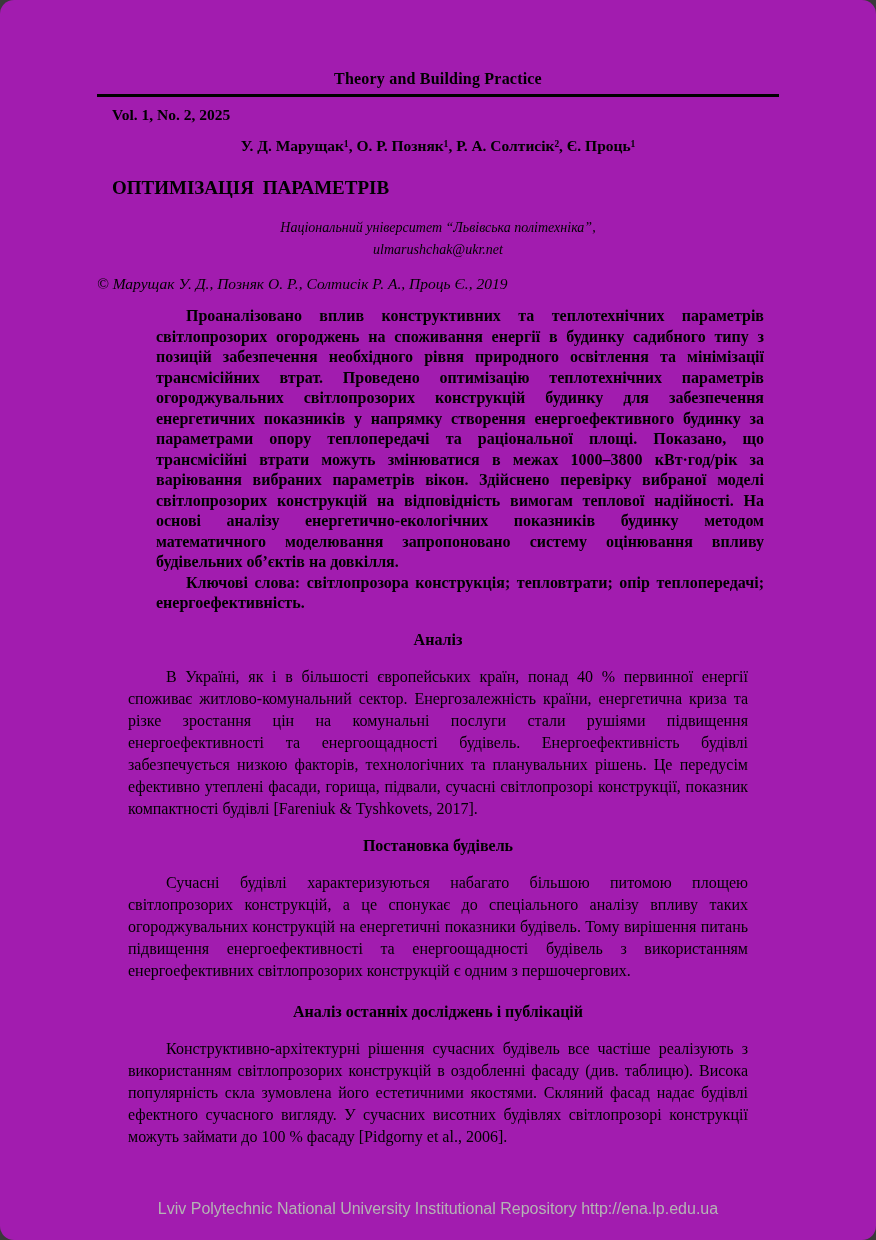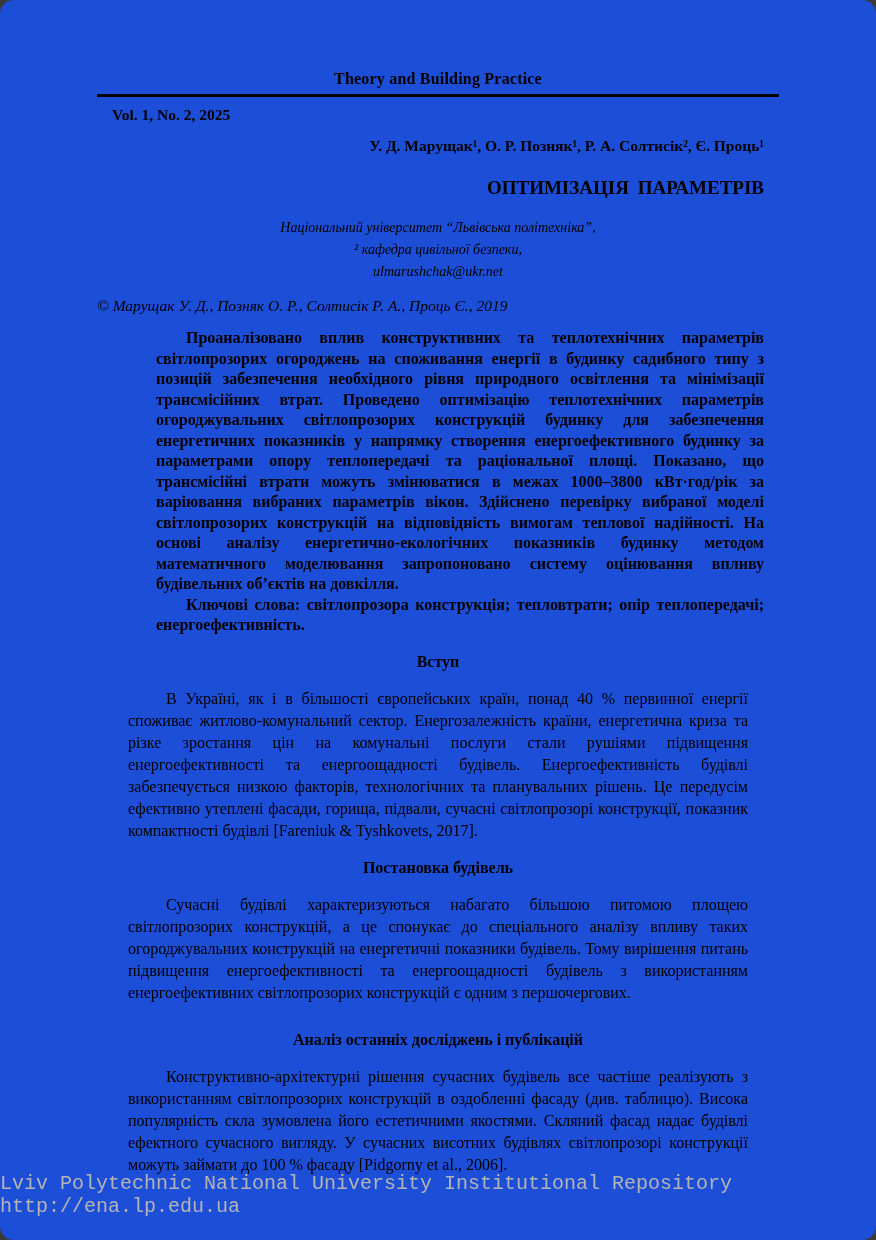--- a/index.html
+++ b/index.html
@@ -6,21 +6,21 @@
   html, body { margin: 0; padding: 0; }
   body {
     background: #3a3a3a;
     font-family: "Liberation Serif", serif;
     color: #000;
   }
   .page {
     width: 876px;
     height: 1240px;
     margin: 0 auto;
-    background: #1d4ed8;
+    background: #a21caf;
     border-radius: 14px;
     position: relative;
     overflow: hidden;
   }
   .content {
     padding: 70px 112px 0 112px;
   }
   .journal-header {
     text-align: center;
     font-weight: bold;
@@ -35,27 +35,27 @@
   .vol-line {
     font-weight: bold;
     font-size: 15.5px;
   }
   .doi-line {
     font-weight: bold;
     font-size: 15.5px;
     margin-top: 22px;
   }
   .authors-line {
-    text-align: right;
+    text-align: center;
     font-weight: bold;
     font-size: 15.5px;
     margin-top: 13px;
   }
   .paper-title {
-    text-align: right;
+    text-align: left;
     font-weight: bold;
     font-size: 19px;
     line-height: 30px;
     margin-top: 18px;
     word-spacing: 4px;
   }
   .affiliation {
     text-align: center;
     font-style: italic;
     font-size: 14px;
@@ -81,69 +81,68 @@
     text-indent: 30px;
   }
   .section-heading {
     text-align: center;
     font-weight: bold;
     font-size: 16px;
     line-height: 20px;
     margin: 16px 0 6px 0;
   }
   .section-heading.gap-large {
-    margin-top: 26px;
+    margin-top: 20px;
   }
   .body-paragraph {
     font-size: 16px;
     line-height: 22px;
     text-align: justify;
     text-indent: 38px;
     margin: 16px;
   }
   .footer {
     position: absolute;
     left: 0;
     right: 0;
     bottom: 22px;
-    text-align: left;
-    font-family: Liberation Mono, monospace;
-    font-size: 20px;
+    text-align: center;
+    font-family: Liberation Sans, sans-serif;
+    font-size: 16px;
     color: #b4b4b4;
   }
 </style>
 </head>
 <body>
 
 <div class="page">
   <div class="content">
 
     <div class="journal-header">Theory and Building Practice</div>
     <hr class="header-rule">
     <div class="vol-line">Vol. 1, No. 2, 2025</div>
     <div class="authors-line">У. Д. Марущак¹, О. Р. Позняк¹, Р. А. Солтисік², Є. Проць¹</div>
 
     <div class="paper-title">
       <div>ОПТИМІЗАЦІЯ ПАРАМЕТРІВ</div>
     </div>
 
     <div class="affiliation">
       <div>Національний університет “Львівська політехніка”,</div>
-      <div>² кафедра цивільної безпеки,</div>
       <div>ulmarushchak@ukr.net</div>
     </div>
 
     <div class="copyright">© Марущак У. Д., Позняк О. Р., Солтисік Р. А., Проць Є., 2019</div>
 
     <div class="abstract-block">
       <p>Проаналізовано вплив конструктивних та теплотехнічних параметрів світлопрозорих огороджень на споживання енергії в будинку садибного типу з позицій забезпечення необхідного рівня природного освітлення та мінімізації трансмісійних втрат. Проведено оптимізацію теплотехнічних параметрів огороджувальних світлопрозорих конструкцій будинку для забезпечення енергетичних показників у напрямку створення енергоефективного будинку за параметрами опору теплопередачі та раціональної площі. Показано, що трансмісійні втрати можуть змінюватися в межах 1000–3800 кВт·год/рік за варіювання вибраних параметрів вікон. Здійснено перевірку вибраної моделі світлопрозорих конструкцій на відповідність вимогам теплової надійності. На основі аналізу енергетично-екологічних показників будинку методом математичного моделювання запропоновано систему оцінювання впливу будівельних об’єктів на довкілля.</p>
       <p>Ключові слова: світлопрозора конструкція; тепловтрати; опір теплопередачі; енергоефективність.</p>
     </div>
 
-    <div class="section-heading">Вступ</div>
+    <div class="section-heading">Аналіз</div>
     <p class="body-paragraph">В Україні, як і в більшості європейських країн, понад 40 % первинної енергії споживає житлово-комунальний сектор. Енергозалежність країни, енергетична криза та різке зростання цін на комунальні послуги стали рушіями підвищення енергоефективності та енергоощадності будівель. Енергоефективність будівлі забезпечується низкою факторів, технологічних та планувальних рішень. Це передусім ефективно утеплені фасади, горища, підвали, сучасні світлопрозорі конструкції, показник компактності будівлі [Fareniuk &amp; Tyshkovets, 2017].</p>
 
     <div class="section-heading">Постановка будівель</div>
     <p class="body-paragraph">Сучасні будівлі характеризуються набагато більшою питомою площею світлопрозорих конструкцій, а це спонукає до спеціального аналізу впливу таких огороджувальних конструкцій на енергетичні показники будівель. Тому вирішення питань підвищення енергоефективності та енергоощадності будівель з використанням енергоефективних світлопрозорих конструкцій є одним з першочергових.</p>
 
     <div class="section-heading gap-large">Аналіз останніх досліджень і публікацій</div>
     <p class="body-paragraph">Конструктивно-архітектурні рішення сучасних будівель все частіше реалізують з використанням світлопрозорих конструкцій в оздобленні фасаду (див. таблицю). Висока популярність скла зумовлена його естетичними якостями. Скляний фасад надає будівлі ефектного сучасного вигляду. У сучасних висотних будівлях світлопрозорі конструкції можуть займати до 100 % фасаду [Pidgorny et al., 2006].</p>
 
   </div>
 

